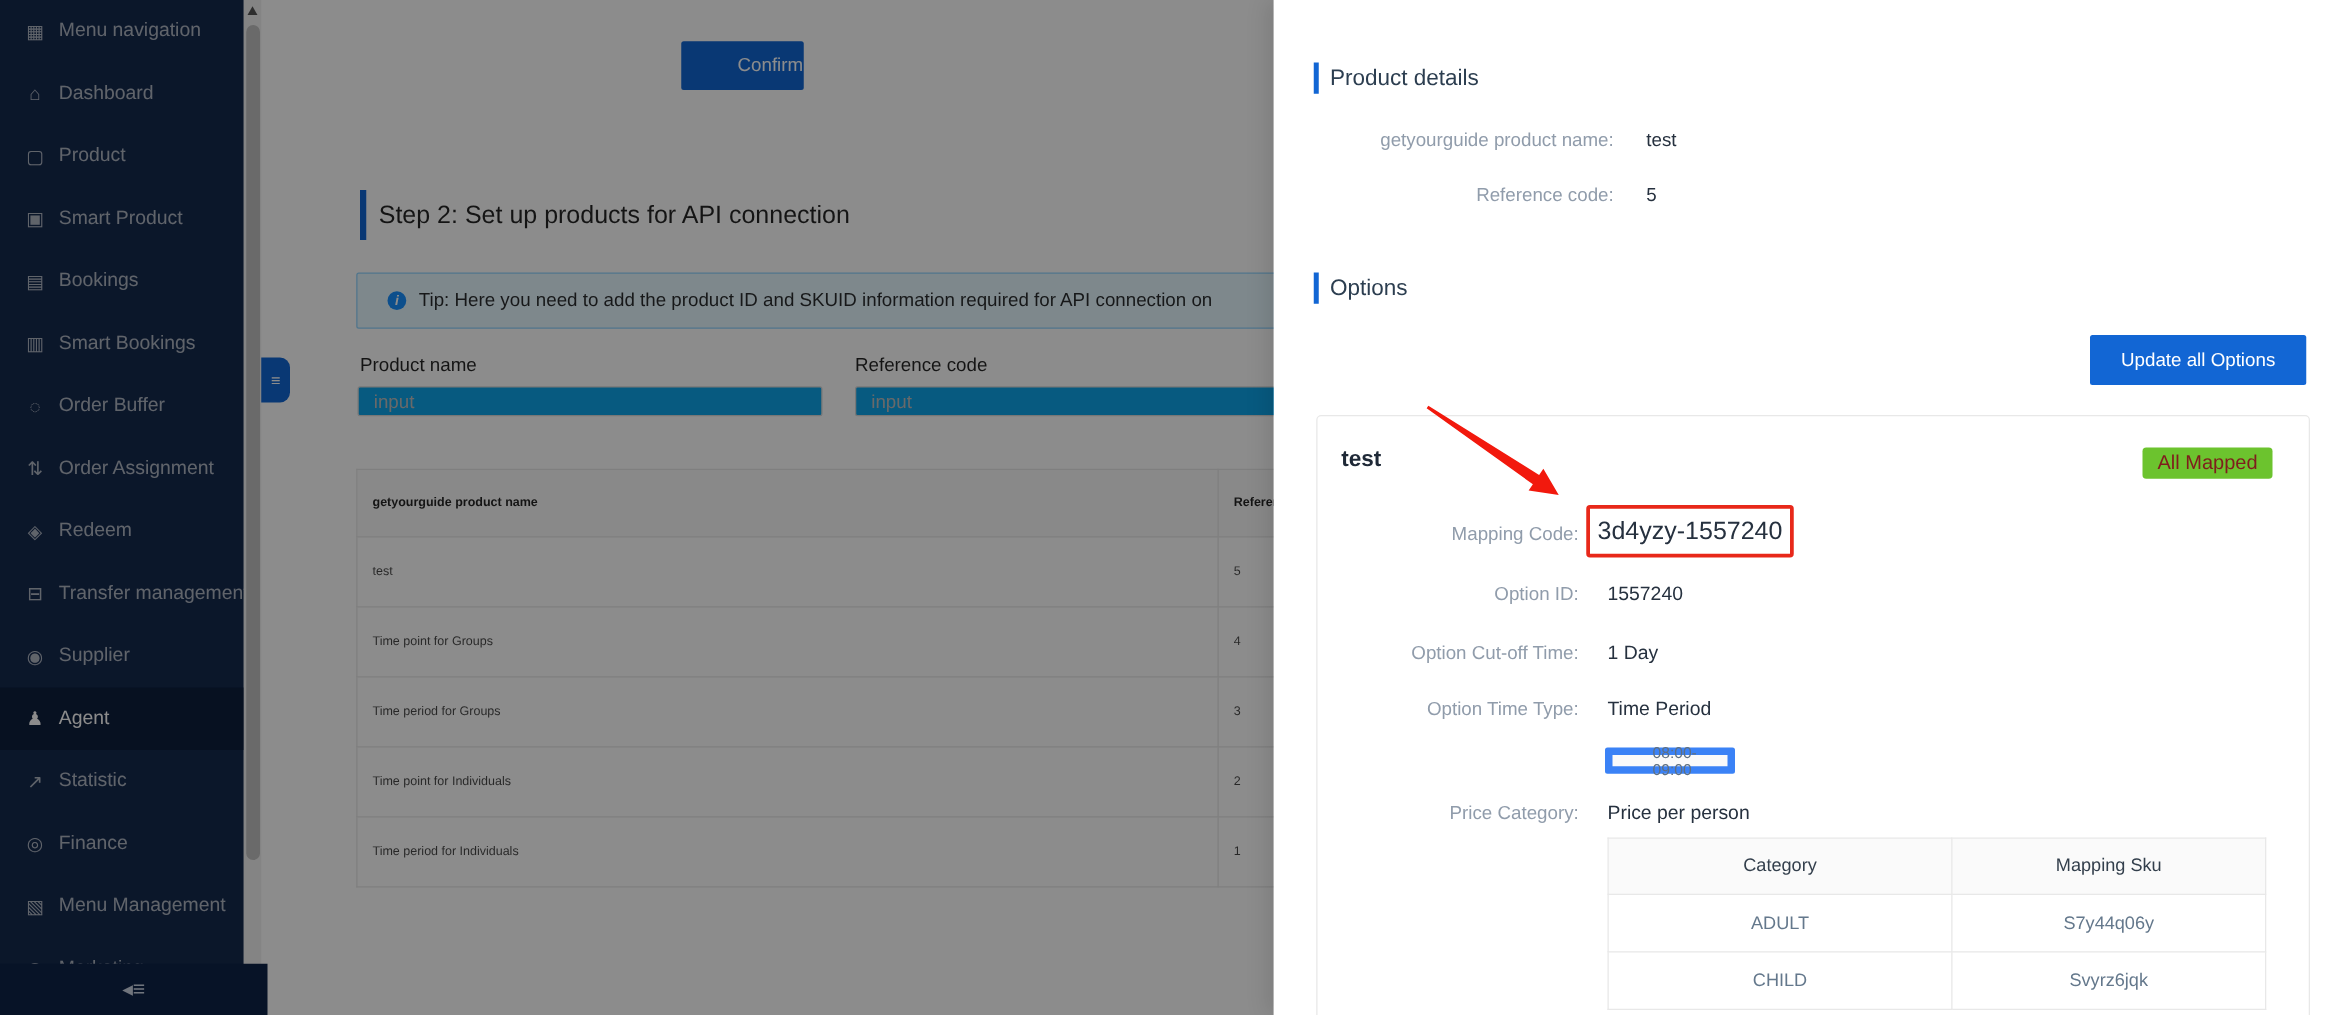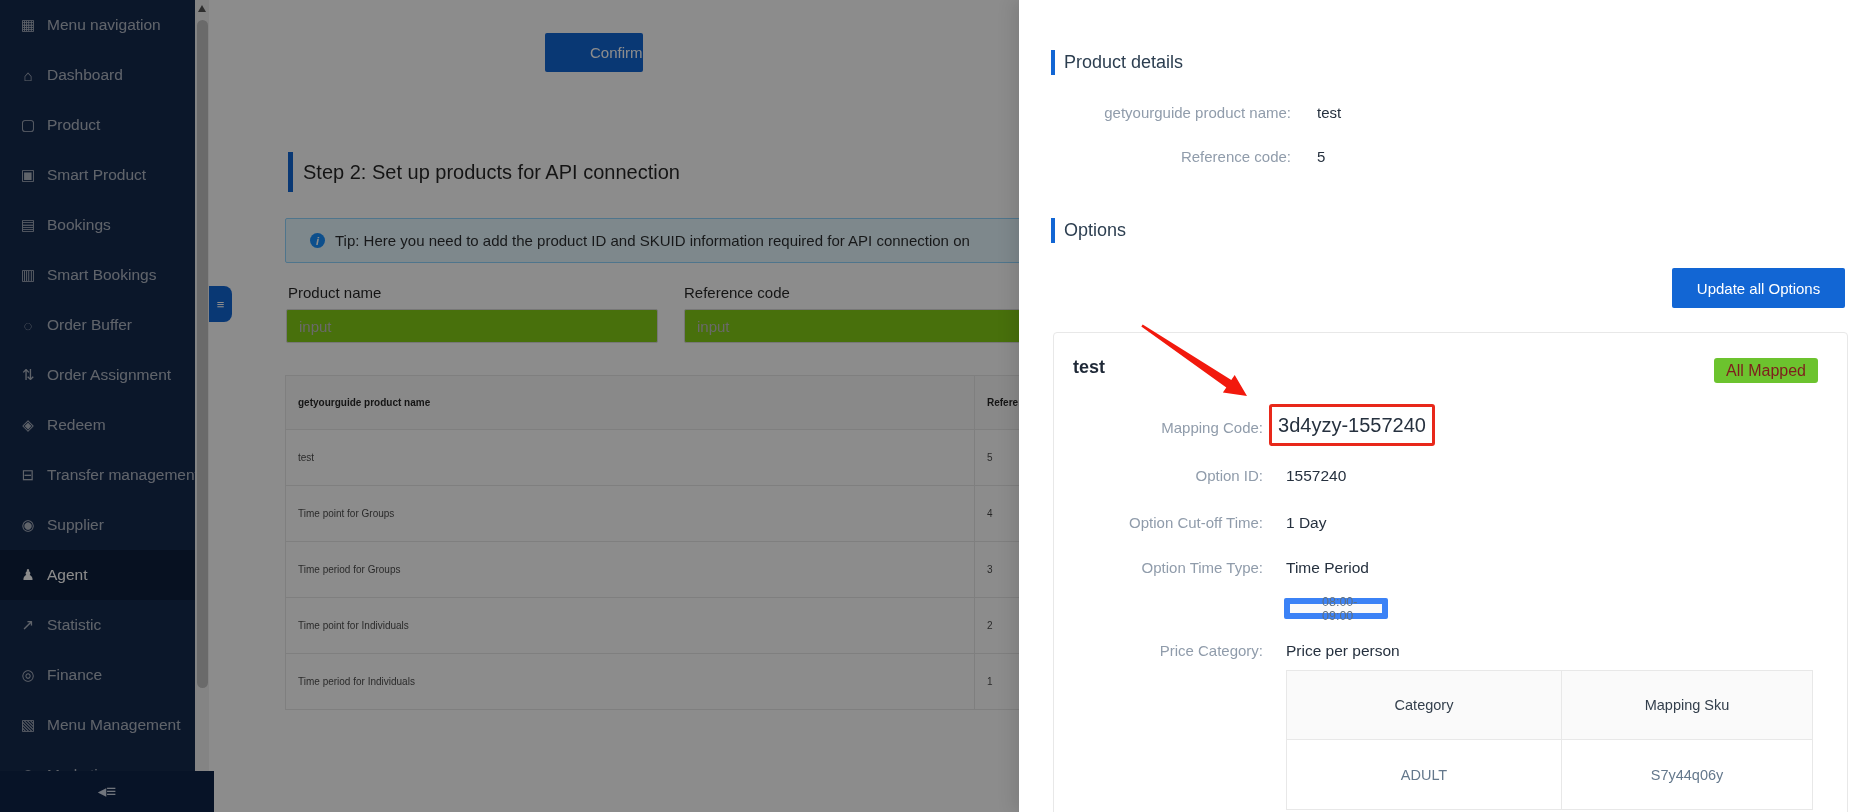--- a/index.html
+++ b/index.html
@@ -13,22 +13,22 @@
   .step{position:absolute;left:260px;top:152px;height:40px;display:flex;align-items:center;margin-left:28px;}
   .step .bar{width:5px;height:40px;background:#1266d4;margin-right:10px;}
   .step .t{font-size:20px;color:rgba(0,0,0,.85);}
   .tip{position:absolute;left:285px;top:218px;width:955px;height:45px;background:#e6f7ff;
        border:1px solid #91d5ff;border-radius:2px;display:flex;align-items:center;box-sizing:border-box;}
   .tip .info{width:15px;height:15px;border-radius:50%;background:#1890ff;color:#fff;font-size:11px;
        font-weight:bold;font-style:italic;display:flex;align-items:center;justify-content:center;
        margin-left:24px;flex:none;}
   .tip .txt{margin-left:10px;font-size:15px;color:rgba(0,0,0,.82);white-space:nowrap;}
   .flabel{position:absolute;top:284px;font-size:15px;color:rgba(0,0,0,.85);}
-  .finput{position:absolute;top:309px;height:34px;border:1px solid #d9d9d9;border-radius:2px;
-       padding:0 12px;font-size:15px;color:#333;box-sizing:border-box;background:#84cc16;font-family:inherit;}
+  .finput{position:absolute;top:309px;height:24px;border:1px solid #d9d9d9;border-radius:2px;
+       padding:0 12px;font-size:15px;color:#333;box-sizing:border-box;background:#0ea5e9;font-family:inherit;}
   .finput::placeholder{color:#bfbfbf;}
   table{border-collapse:collapse;}
   .mtable{position:absolute;left:285px;top:375px;width:955px;font-size:10px;table-layout:fixed;}
   .mtable th,.mtable td{border:1px solid #e8e8e8;text-align:left;padding:0 12px;}
   .mtable th{height:53px;background:#fafafa;font-weight:bold;color:rgba(0,0,0,.85);}
   .mtable td{height:55px;color:rgba(0,0,0,.72);}
   
   .sidebar{position:absolute;left:0;top:0;width:195px;height:812px;background:#152a4e;z-index:10;}
   .side-item{height:50px;display:flex;align-items:center;color:rgba(255,255,255,.66);
        font-size:15.5px;white-space:nowrap;overflow:hidden;cursor:pointer;}
@@ -62,21 +62,21 @@
        color:#7f1d1d;font-size:16px;display:flex;align-items:center;justify-content:center;}
   .card .kv .kl{width:209px;}
   .card .kv .kvl{left:232px;font-size:15.5px;}
   .redbox{position:absolute;left:215px;top:71px;width:166px;height:42px;border:3px solid #e8281a;
        border-radius:3px;box-sizing:border-box;display:flex;align-items:center;justify-content:center;
        font-size:20px;color:#26313f;background:#fff;}
   .tag{position:absolute;left:230px;top:265px;width:104px;height:21px;border:6px solid #3b82f6;
        background:#fafafa;border-radius:2px;font-size:12.5px;color:#5f6f7f;display:flex;align-items:center;
        justify-content:center;box-sizing:border-box;padding-left:32px;}
   .ptable{position:absolute;left:232px;top:337px;width:527px;font-size:14.5px;table-layout:fixed;}
-  .ptable th,.ptable td{border:1px solid #e8e8e8;text-align:center;padding:12px;}
+  .ptable th,.ptable td{border:1px solid #e8e8e8;text-align:center;padding:0;}
   .ptable th{height:44px;background:#fafafa;font-weight:400;color:#333f4c;}
   .ptable td{height:45px;color:#64788c;}
   .arrow-svg{position:absolute;left:0;top:0;pointer-events:none;}
 </style>
 </head>
 <body>
 
 <div class="stage">
 
   <div class="main">
@@ -276,20 +276,24 @@
           <tr>
             <th>Category</th>
             <th>Mapping Sku</th>
           </tr>
         </thead>
         <tbody id="ptable-body">
             <tr>
     <td>ADULT</td>
     <td>S7y44q06y</td>
   </tr>
+            <tr>
+    <td>CHILD</td>
+    <td>Svyrz6jqk</td>
+  </tr>
           </tbody>
       </table>
     </div>
 
     <svg class="arrow-svg" width="857" height="812" viewBox="0 0 857 812">
       <polygon points="123.7,324.5 212.3,380 215.7,375 228,396 203.9,392.4 207.3,387.4 122.3,326.5" fill="#f2190d"></polygon>
     </svg>
   </aside>
 
 </div>

